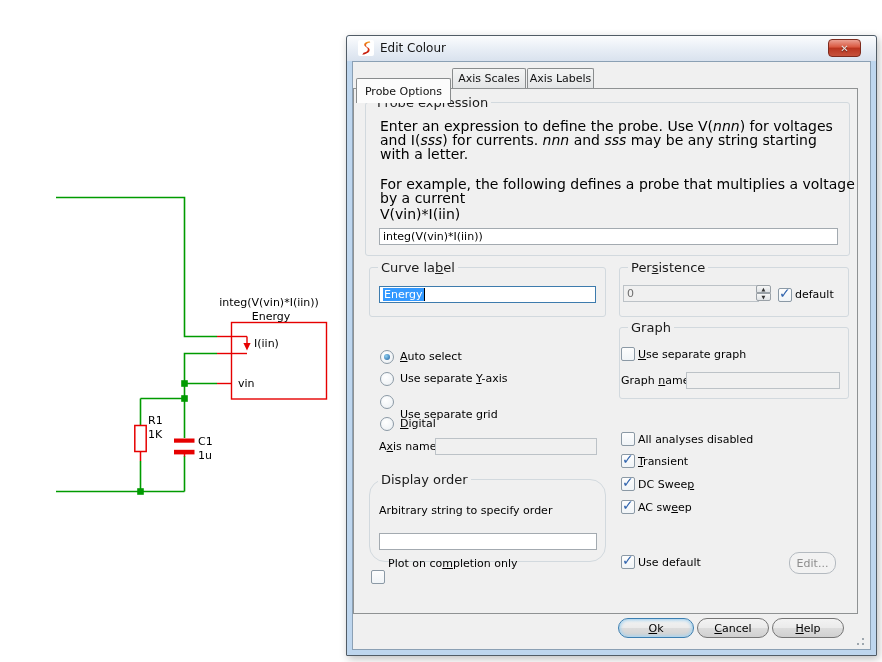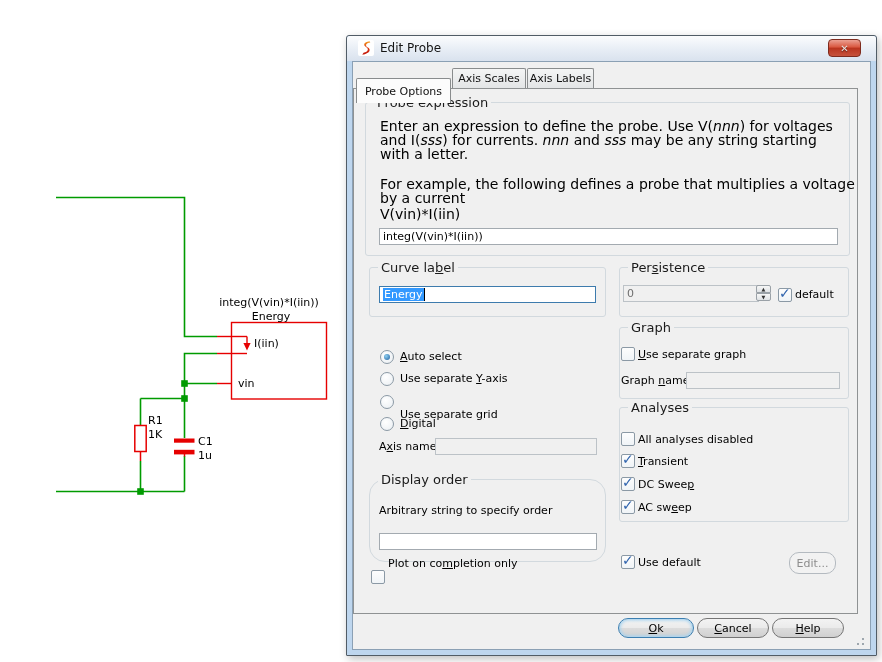--- a/index.html
+++ b/index.html
@@ -120,21 +120,21 @@
     <svg class="appicon" viewBox="0 0 16 16">
       <defs>
           <linearGradient id="lg1" x1="0" y1="0" x2="0" y2="1">
         <stop offset="0" stop-color="#f5a21f"></stop>
             <stop offset="0.45" stop-color="#e03b12"></stop>
             <stop offset="1" stop-color="#c01208"></stop>
       </linearGradient>
         </defs>
       <path d="M11.5 1.2 C5.5 2.2 5 5.2 8 7 C11 8.8 10.5 11.6 5.5 12.8 L4.3 14.8 C12 13.6 13.2 9.6 10 7.6 C6.8 5.6 7.6 3 12.3 2.4 Z" fill="url(#lg1)"></path>
     </svg>
-    <span class="apptitle">Edit Probe</span>
+    <span class="apptitle">Edit Colour</span>
     <div class="closebtn">✕</div>
   </div>
 
   <div class="client">
 
     <div class="tab active" style="left:3px;width:93px;">Probe Options</div>
     <div class="tab" style="left:99px;width:72px;">Axis Scales</div>
     <div class="tab" style="left:174px;width:65px;">Axis Labels</div>
 
     <div class="tabpanel">
@@ -200,23 +200,20 @@
       <div class="groupbox" style="left:265px;top:238px;width:228px;height:70px;">
         <span class="glabel">Graph</span>
       </div>
       <span class="cb" style="left:267px;top:258px;"></span>
       <span class="lbl" style="left:284px;top:259px;"><u>U</u>se separate graph</span>
       <span class="lbl" style="left:267px;top:285px;">Graph <u>n</u>ame</span>
       <div class="textbox disabled" style="left:332px;top:283px;width:146px;height:15px;">
         <span></span>
       </div>
 
-      <div class="groupbox" style="left:265px;top:318px;width:228px;height:113px;">
-        <span class="glabel">Analyses</span>
-      </div>
       <span class="cb" style="left:267px;top:343px;"></span>
       <span class="lbl" style="left:284px;top:344px;">All analyses disabled</span>
       <span class="cb on" style="left:267px;top:365px;"></span>
       <span class="lbl" style="left:284px;top:366px;"><u>T</u>ransient</span>
       <span class="cb on" style="left:267px;top:388px;"></span>
       <span class="lbl" style="left:284px;top:389px;">DC Swee<u>p</u></span>
       <span class="cb on" style="left:267px;top:411px;"></span>
       <span class="lbl" style="left:284px;top:412px;">AC sw<u>e</u>ep</span>
 
       <span class="cb on" style="left:267px;top:466px;"></span>

